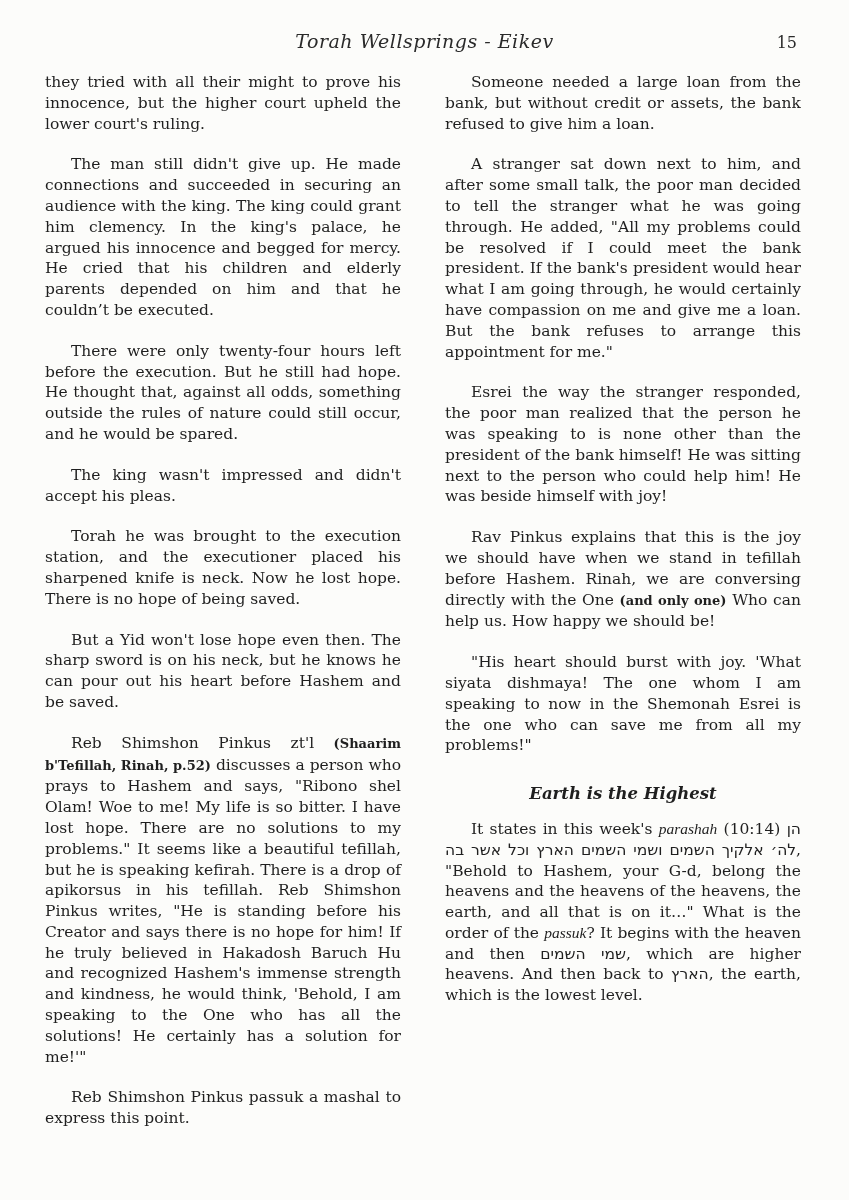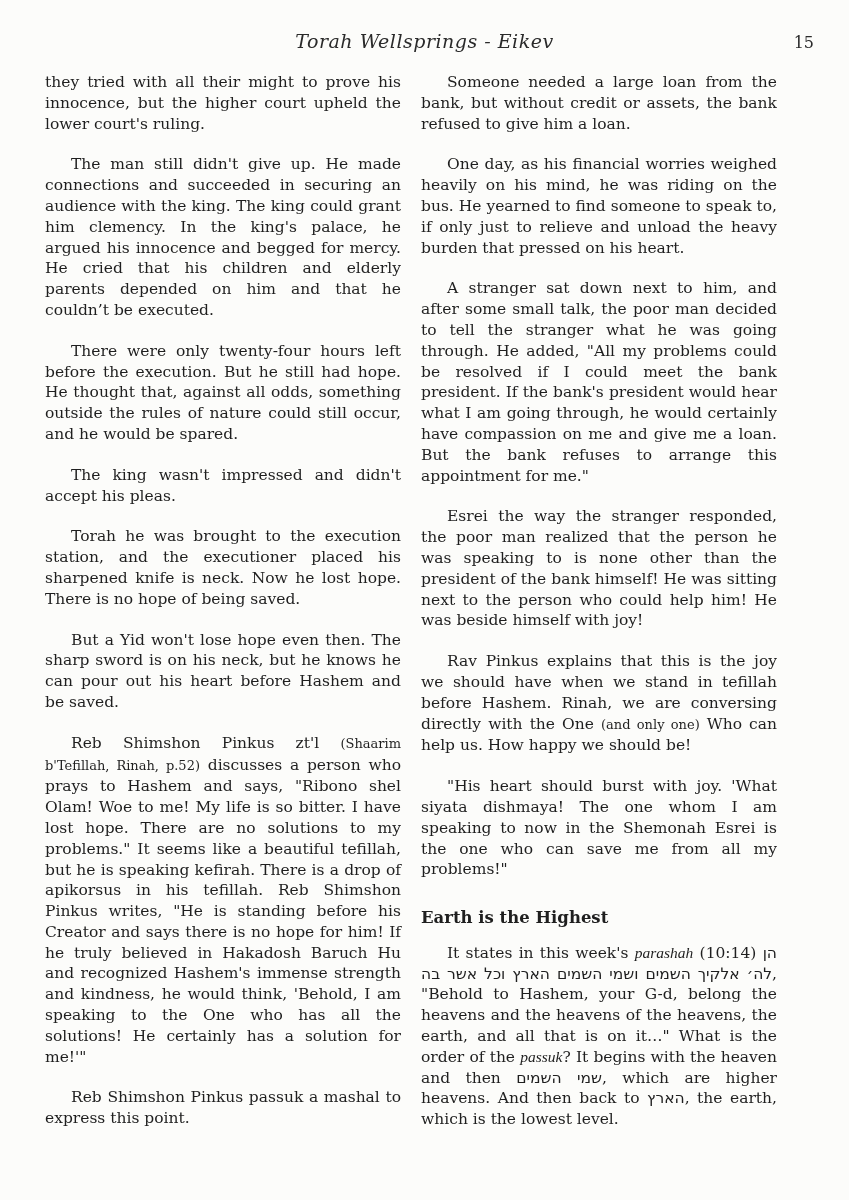--- a/index.html
+++ b/index.html
@@ -27,52 +27,55 @@
     display: block;
     text-align: center;
     font-style: italic;
     font-size: 19px;
     letter-spacing: 0.5px;
     color: #2a2a2a;
   }
   .page-number {
     position: absolute;
     top: 33px;
-    right: 35px;
+    right: 52px;
     font-size: 16px;
     color: #2a2a2a;
   }
   .columns {
     display: flex;
     margin-top: 16px;
     padding-left: 45px;
-    padding-right: 72px;
+    padding-right: 48px;
     justify-content: space-between;
   }
   .column {
     width: 356px;
     text-align: justify;
     font-size: 15.5px;
     line-height: 20.8px;
   }
   .para {
     margin: 0 0 20px 0;
     text-indent: 26px;
   }
   .para.no-indent {
     text-indent: 0;
   }
   .col-heading {
     font-size: 16.5px;
     font-weight: bold;
+    text-align: center;
     text-indent: 0;
     margin: 28px 0 14px 0;
+    font-style: italic;
   }
   .run-small {
     font-size: 13px;
+    font-weight: bold;
   }
   .run-italic {
     font-style: italic;
     font-family: Liberation Serif, serif;
   }
   .run-hebrew {
     font-family: "DejaVu Serif", "DejaVu Sans", serif;
     unicode-bidi: embed;
   }
 </style>
@@ -90,21 +93,20 @@
         <p class="para"><span>The man still didn't give up. He made connections and succeeded in securing an audience with the king. The king could grant him clemency. In the king's palace, he argued his innocence and begged for mercy. He cried that his children and elderly parents depended on him and that he couldn’t be executed.</span></p>
         <p class="para"><span>There were only twenty-four hours left before the execution. But he still had hope. He thought that, against all odds, something outside the rules of nature could still occur, and he would be spared.</span></p>
         <p class="para"><span>The king wasn't impressed and didn't accept his pleas.</span></p>
         <p class="para"><span>Torah he was brought to the execution station, and the executioner placed his sharpened knife is neck. Now he lost hope. There is no hope of being saved.</span></p>
         <p class="para"><span>But a Yid won't lose hope even then. The sharp sword is on his neck, but he knows he can pour out his heart before Hashem and be saved.</span></p>
         <p class="para"><span>Reb Shimshon Pinkus zt'l </span><span class="run-small">(Shaarim b'Tefillah, Rinah, p.52)</span><span> discusses a person who prays to Hashem and says, "Ribono shel Olam! Woe to me! My life is so bitter. I have lost hope. There are no solutions to my problems." It seems like a beautiful tefillah, but he is speaking kefirah. There is a drop of apikorsus in his tefillah. Reb Shimshon Pinkus writes, "He is standing before his Creator and says there is no hope for him! If he truly believed in Hakadosh Baruch Hu and recognized Hashem's immense strength and kindness, he would think, 'Behold, I am speaking to the One who has all the solutions! He certainly has a solution for me!'"</span></p>
         <p class="para"><span>Reb Shimshon Pinkus passuk a mashal to express this point.</span></p>
       </div>
     <div class="column" id="col-right">
         <p class="para"><span>Someone needed a large loan from the bank, but without credit or assets, the bank refused to give him a loan.</span></p>
-        <p class="para"><span>One day, as his financial worries weighed heavily on his mind, he was riding on the bus. He yearned to find someone to speak to, if only just to relieve and unload the heavy burden that pressed on his heart.</span></p>
         <p class="para"><span>A stranger sat down next to him, and after some small talk, the poor man decided to tell the stranger what he was going through. He added, "All my problems could be resolved if I could meet the bank president. If the bank's president would hear what I am going through, he would certainly have compassion on me and give me a loan. But the bank refuses to arrange this appointment for me."</span></p>
         <p class="para"><span>Esrei the way the stranger responded, the poor man realized that the person he was speaking to is none other than the president of the bank himself! He was sitting next to the person who could help him! He was beside himself with joy!</span></p>
         <p class="para"><span>Rav Pinkus explains that this is the joy we should have when we stand in tefillah before Hashem. Rinah, we are conversing directly with the One </span><span class="run-small">(and only one)</span><span> Who can help us. How happy we should be!</span></p>
         <p class="para"><span>"His heart should burst with joy. 'What siyata dishmaya! The one whom I am speaking to now in the Shemonah Esrei is the one who can save me from all my problems!"</span></p>
         <h2 class="col-heading"><span>Earth is the Highest</span></h2>
         <p class="para"><span>It states in this week's </span><span class="run-italic">parashah</span><span> (10:14) </span><span class="run-hebrew" dir="rtl">הן לה׳ אלקיך השמים ושמי השמים הארץ וכל אשר בה</span><span>, "Behold to Hashem, your G-d, belong the heavens and the heavens of the heavens, the earth, and all that is on it…" What is the order of the </span><span class="run-italic">passuk</span><span>? It begins with the heaven and then </span><span class="run-hebrew" dir="rtl">שמי השמים</span><span>, which are higher heavens. And then back to </span><span class="run-hebrew" dir="rtl">הארץ</span><span>, the earth, which is the lowest level.</span></p>
       </div>
   </div>
 </div>
 

